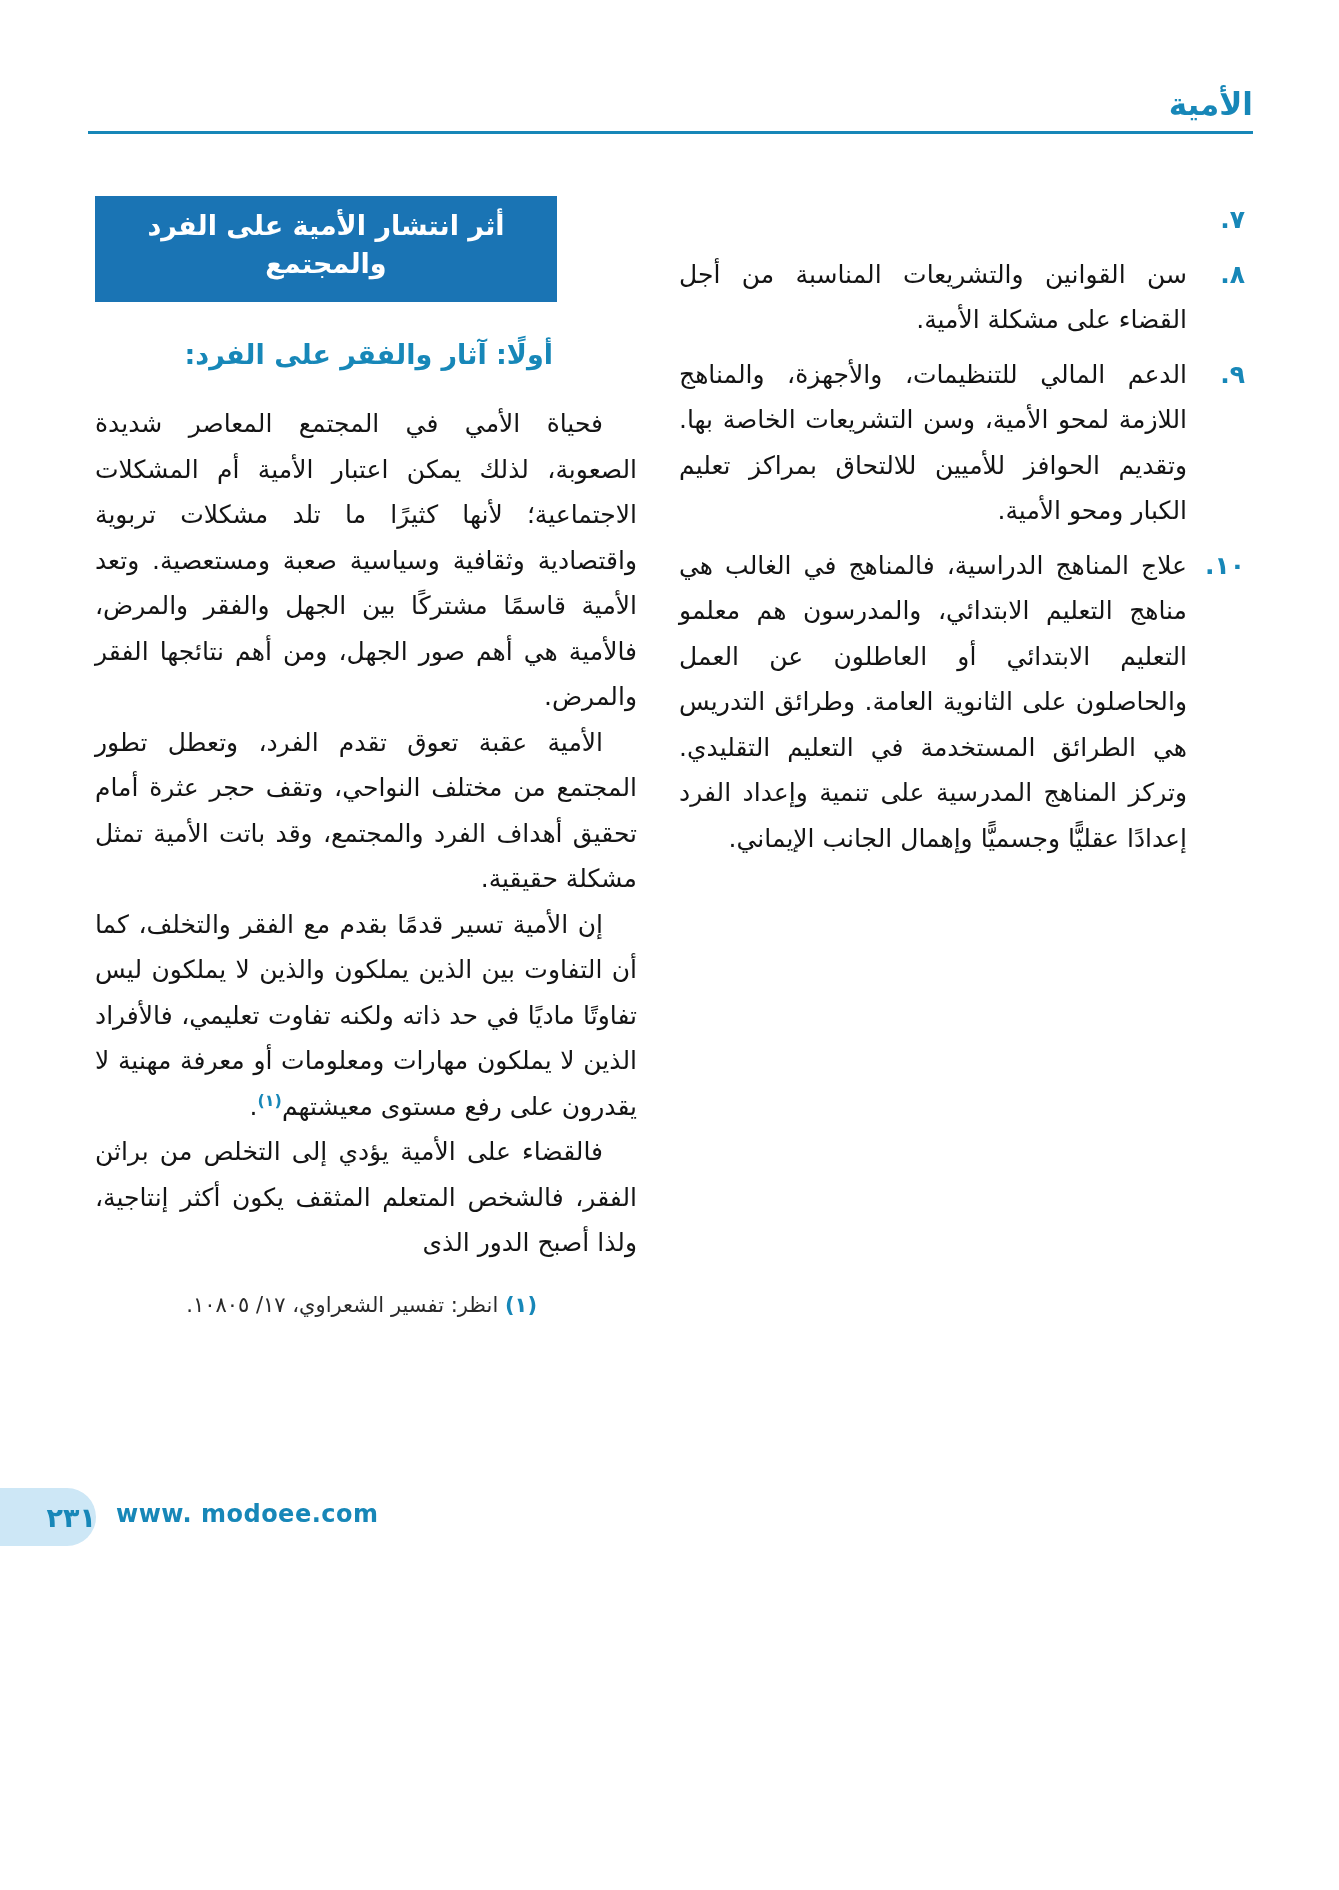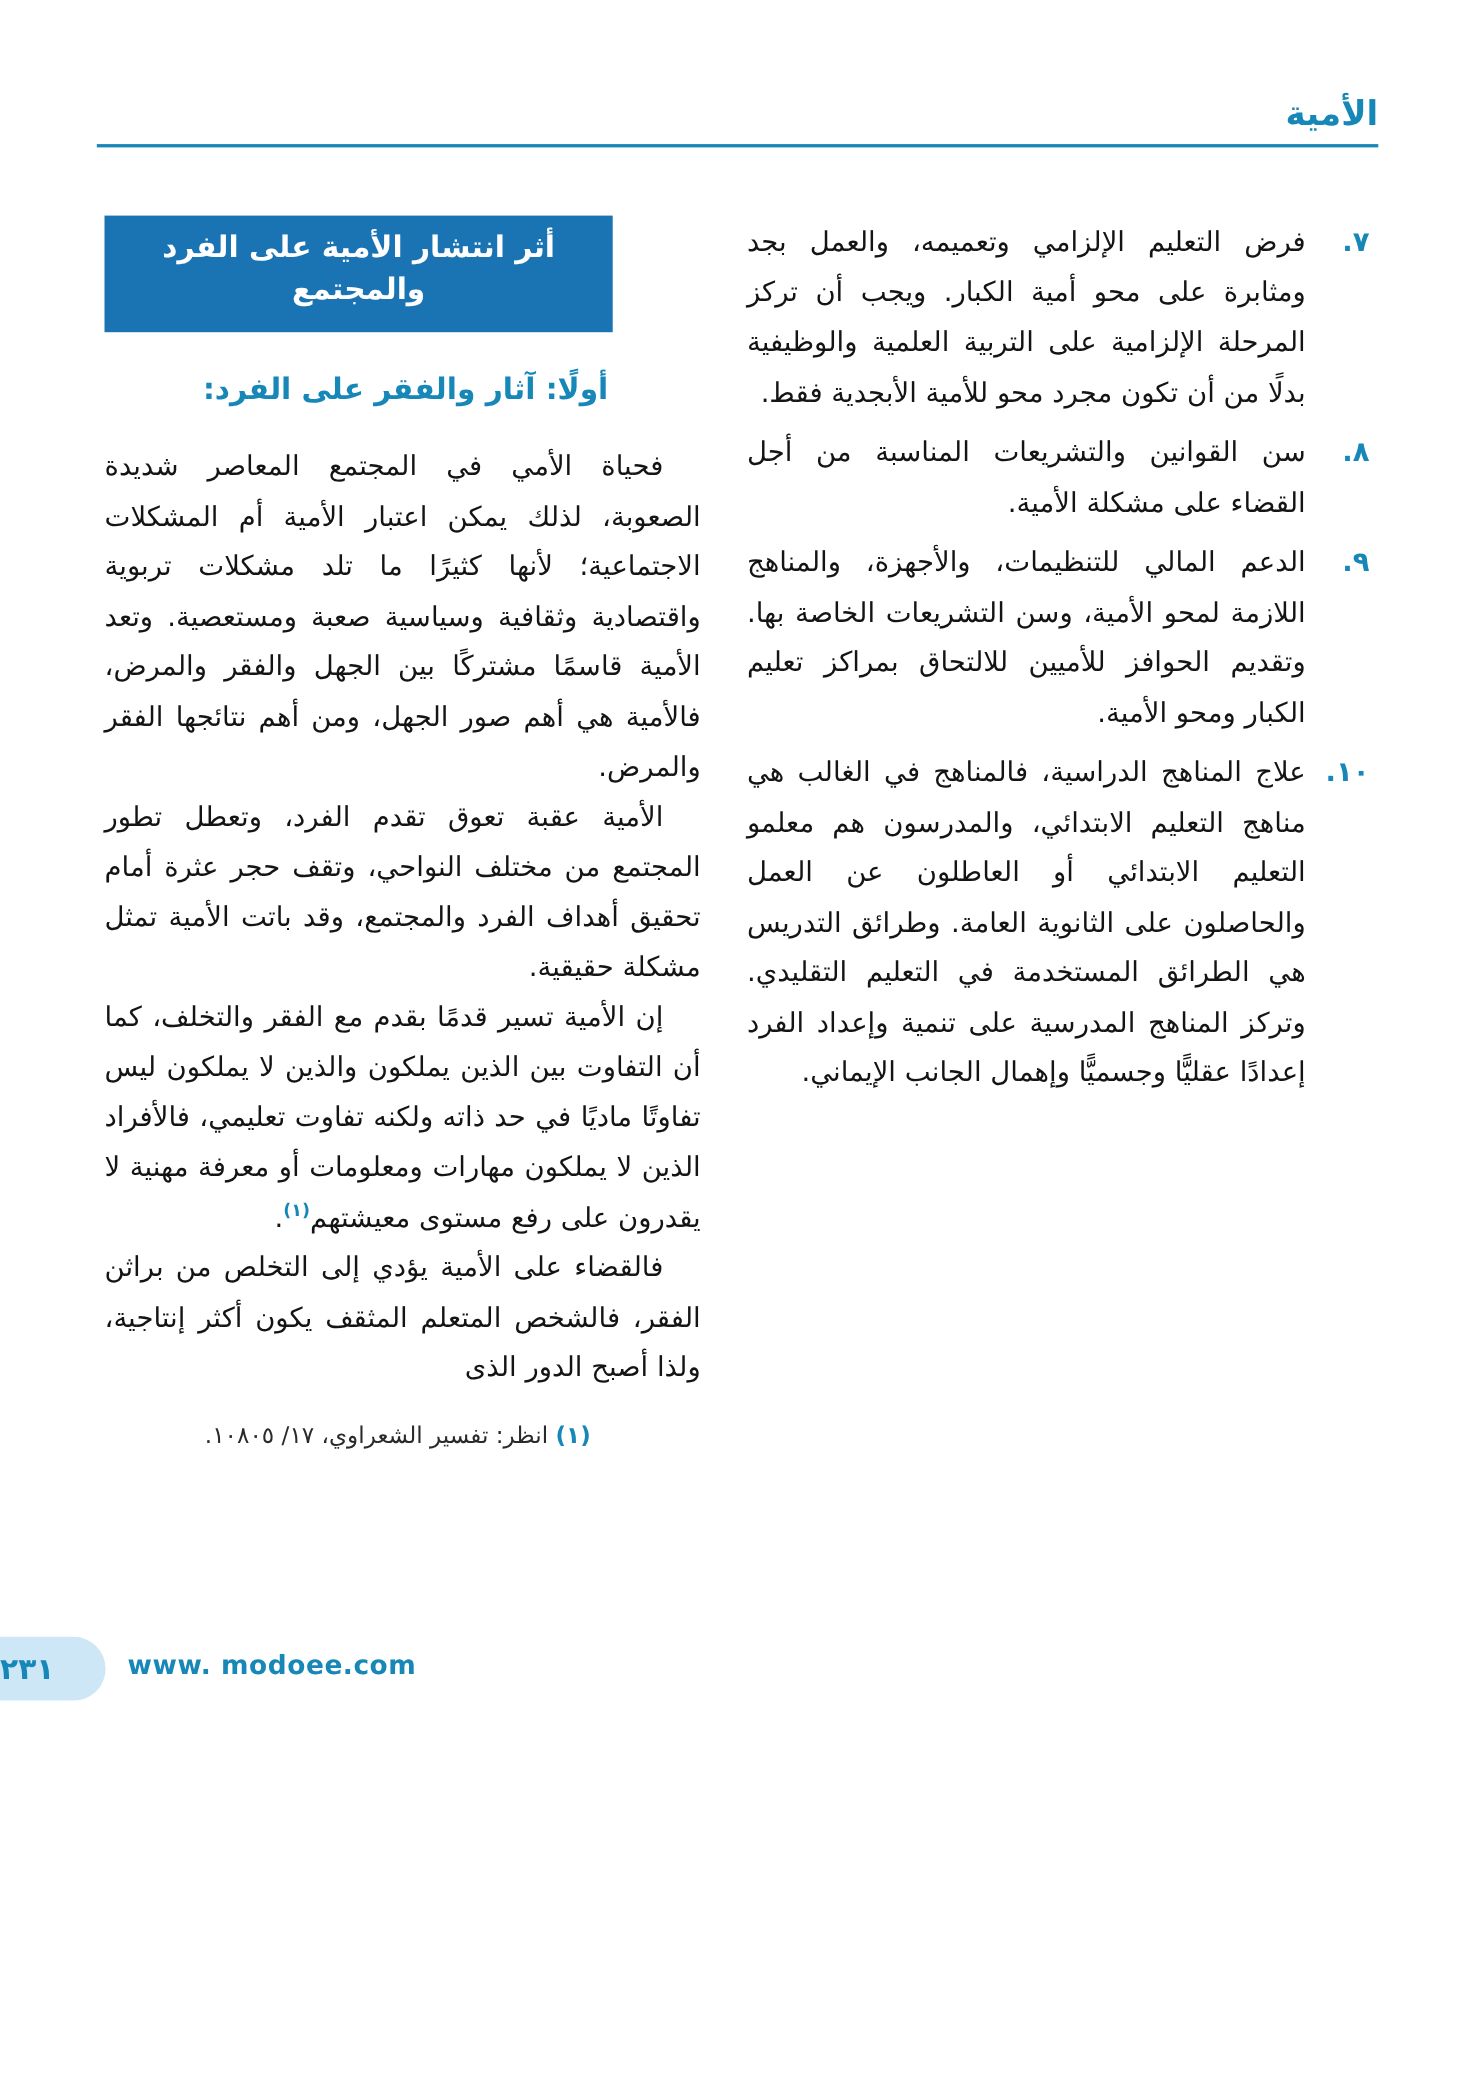--- a/index.html
+++ b/index.html
@@ -90,21 +90,21 @@
   .page-badge {
     position: absolute;
     left: 0;
     top: 1488px;
     width: 96px;
     height: 58px;
     background: #cde7f6;
     border-radius: 0 29px 29px 0;
     display: flex;
     align-items: center;
-    justify-content: flex-end;
+    justify-content: flex-start;
     color: #1787b8;
     font-size: 27px;
     font-weight: bold;
   }
   .website {
     position: absolute;
     left: 116px;
     top: 1500px;
     direction: ltr;
     color: #1787b8;
@@ -122,21 +122,20 @@
     <div class="header-title">الأمية</div>
     <div class="header-rule"></div>
   </header>
 
   <main class="columns">
 
     <section class="col-right">
 
       <div class="list-item">
         <span class="list-num">٧.</span>
-        <p class="list-text">فرض التعليم الإلزامي وتعميمه، والعمل بجد ومثابرة على محو أمية الكبار. ويجب أن تركز المرحلة الإلزامية على التربية العلمية والوظيفية بدلًا من أن تكون مجرد محو للأمية الأبجدية فقط.</p>
       </div>
 
       <div class="list-item">
         <span class="list-num">٨.</span>
         <p class="list-text">سن القوانين والتشريعات المناسبة من أجل القضاء على مشكلة الأمية.</p>
       </div>
 
       <div class="list-item">
         <span class="list-num">٩.</span>
         <p class="list-text">الدعم المالي للتنظيمات، والأجهزة، والمناهج اللازمة لمحو الأمية، وسن التشريعات الخاصة بها. وتقديم الحوافز للأميين للالتحاق بمراكز تعليم الكبار ومحو الأمية.</p>

